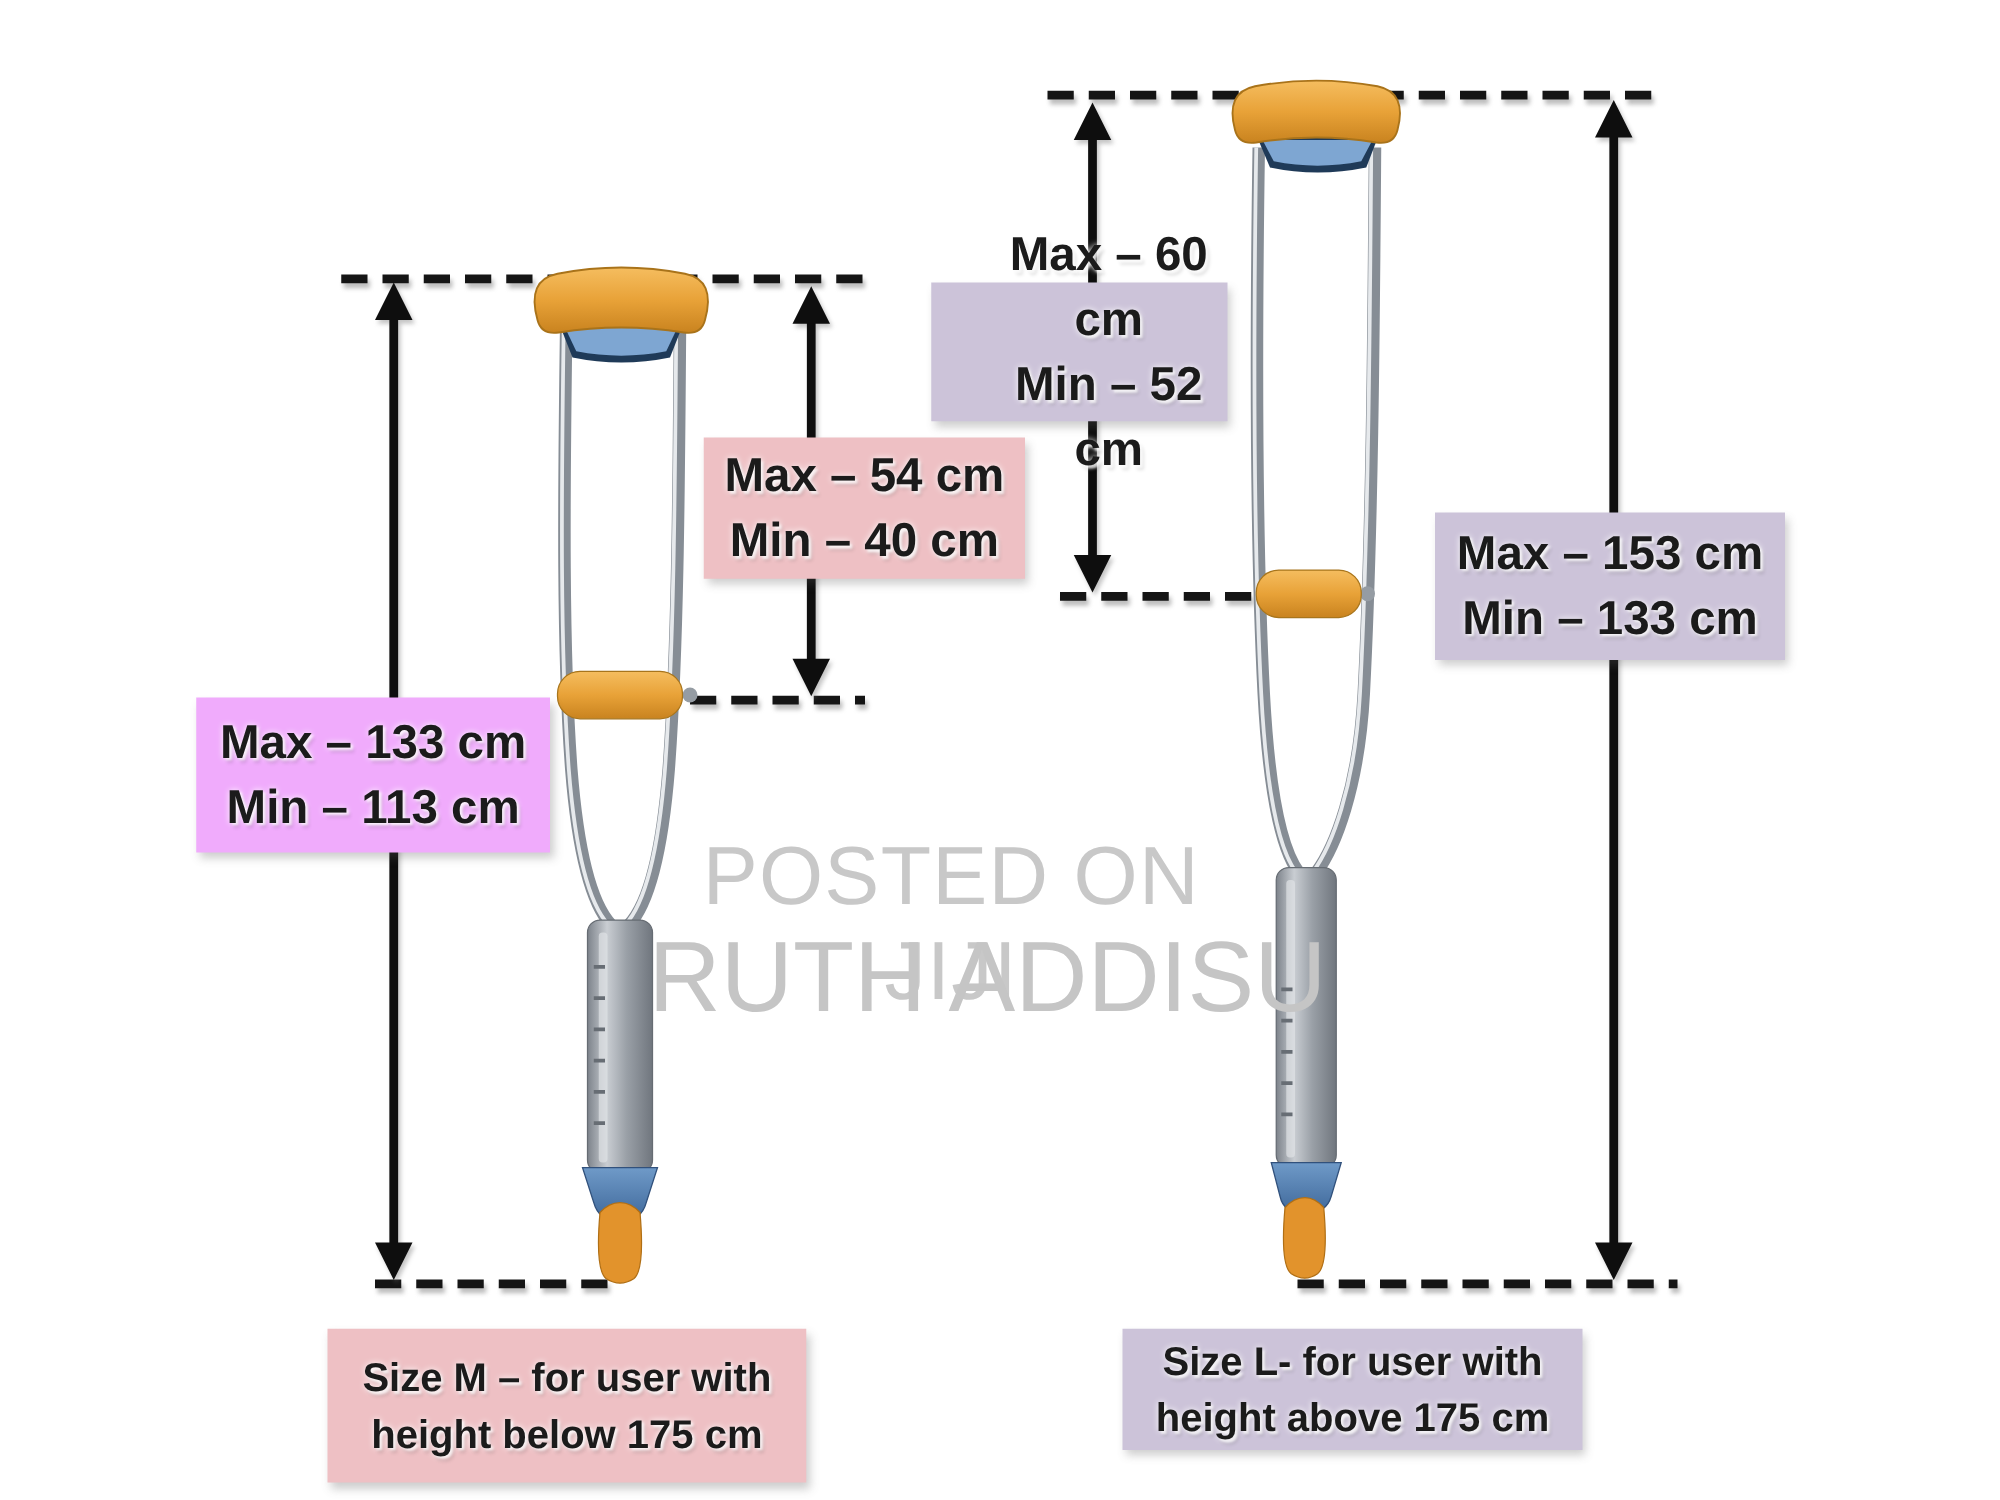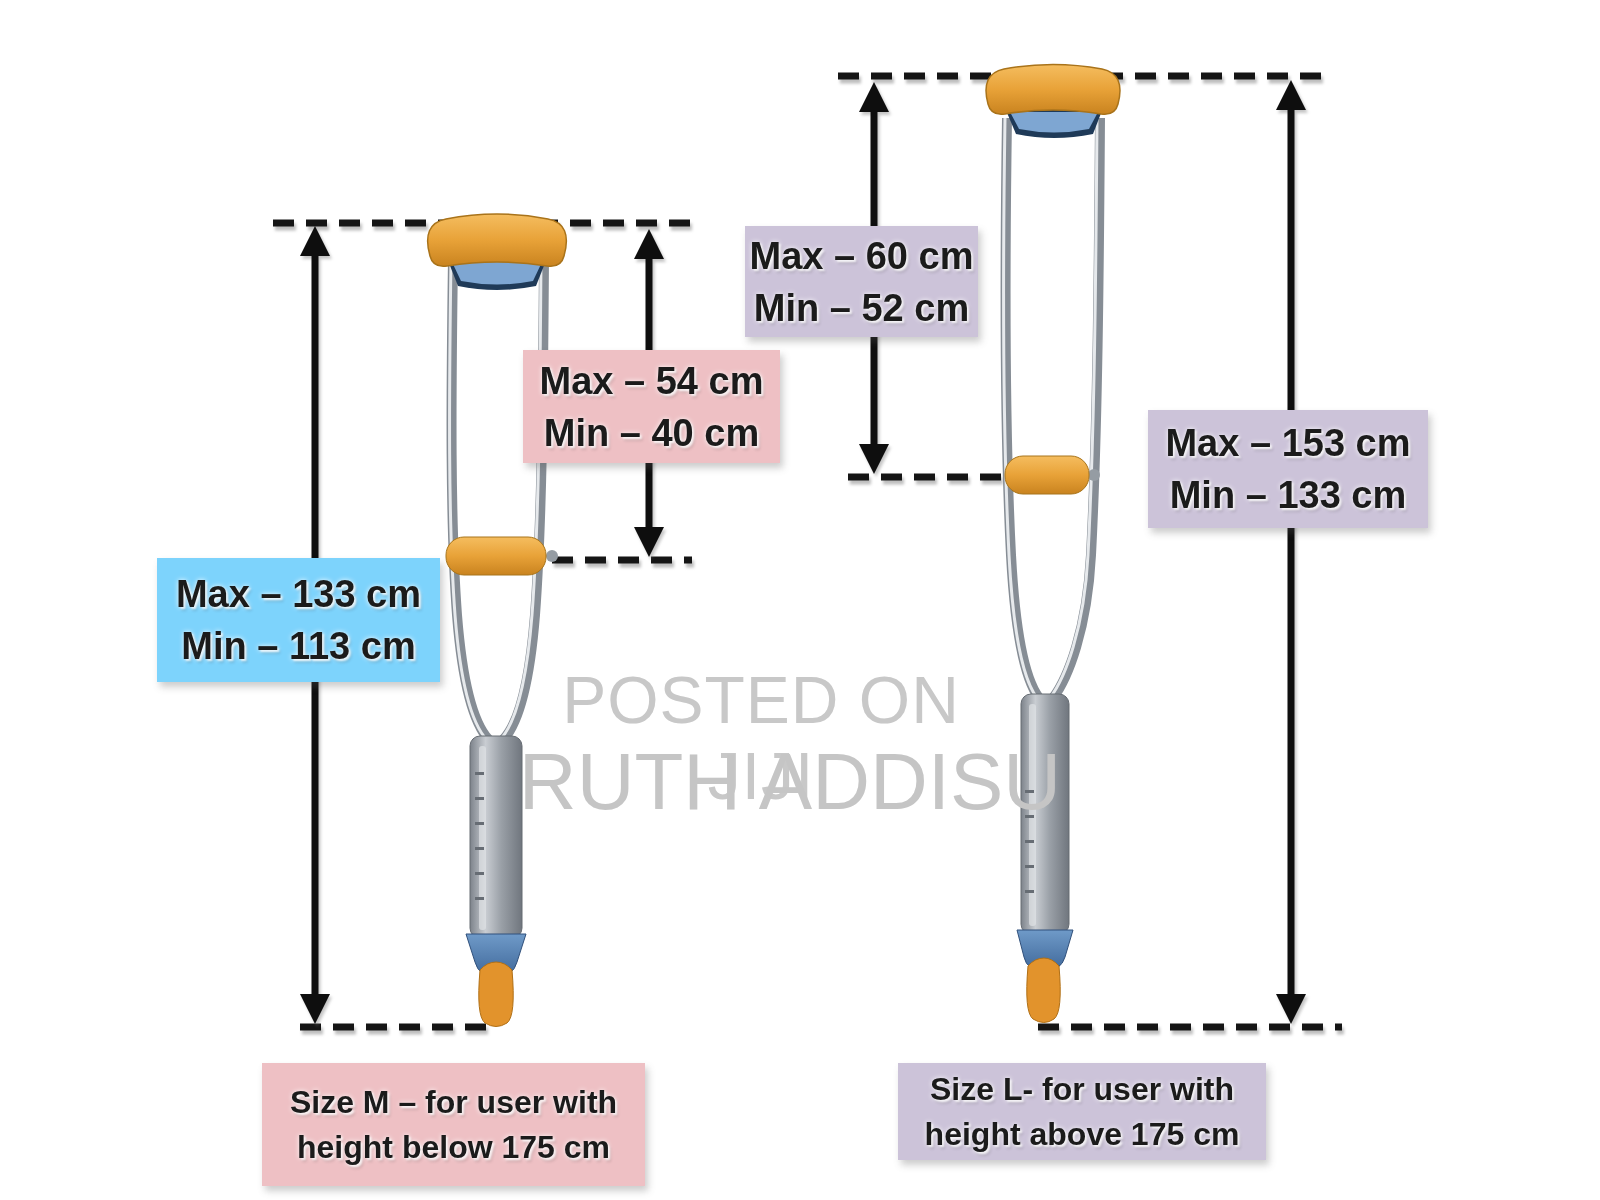--- a/index.html
+++ b/index.html
@@ -35,21 +35,21 @@
   .measure {
     font-size: 38px;
     line-height: 52px;
   }
   .note {
     font-size: 32px;
     line-height: 45px;
   }
   .b-m-upper { left: 523px; top: 350px; width: 257px; height: 113px; }
   .b-m-total { left: 157px; top: 558px; width: 283px; height: 124px; }
-  .b-l-upper { left: 745px; top: 226px; width: 233px; height: 111px; }
+  .b-l-upper { left: 745px; top: 226px; width: 190px; height: 111px; padding-left: 47px; }
   .b-l-total { left: 1148px; top: 410px; width: 280px; height: 118px; }
   .b-m-size  { left: 262px; top: 1063px; width: 383px; height: 123px; }
   .b-l-size  { left: 898px; top: 1063px; width: 368px; height: 97px; }
   .watermark {
     position: absolute;
     text-align: center;
     color: #c8c8c8;
     font-weight: 400;
     pointer-events: none;
   }
@@ -161,26 +161,26 @@
         <polygon stroke="none" points="874,474 859,444 889,444"></polygon>
       </g>
       <g>
         <line x1="1291" y1="107" x2="1291" y2="997"></line>
         <polygon stroke="none" points="1291,80 1276,110 1306,110"></polygon>
         <polygon stroke="none" points="1291,1024 1276,994 1306,994"></polygon>
       </g>
     </g>
   </svg>
 
-  <div class="box measure b-m-upper" style="background-color: rgb(238, 192, 196);">
+  <div class="box measure b-m-upper" style="background-color: rgb(238, 192, 196); margin-left: 40px;">
     <div>Max – 54 cm</div>
     <div>Min – 40 cm</div>
   </div>
 
-  <div class="box measure b-m-total" style="background-color: #7dd3fc;">
+  <div class="box measure b-m-total" style="background-color: #f0abfc;">
     <div>Max – 133 cm</div>
     <div>Min – 113 cm</div>
   </div>
 
   <div class="box measure b-l-upper" style="background-color: rgb(204, 195, 217);">
     <div>Max – 60 cm</div>
     <div>Min – 52 cm</div>
   </div>
 
   <div class="box measure b-l-total" style="background-color: rgb(204, 195, 217);">

